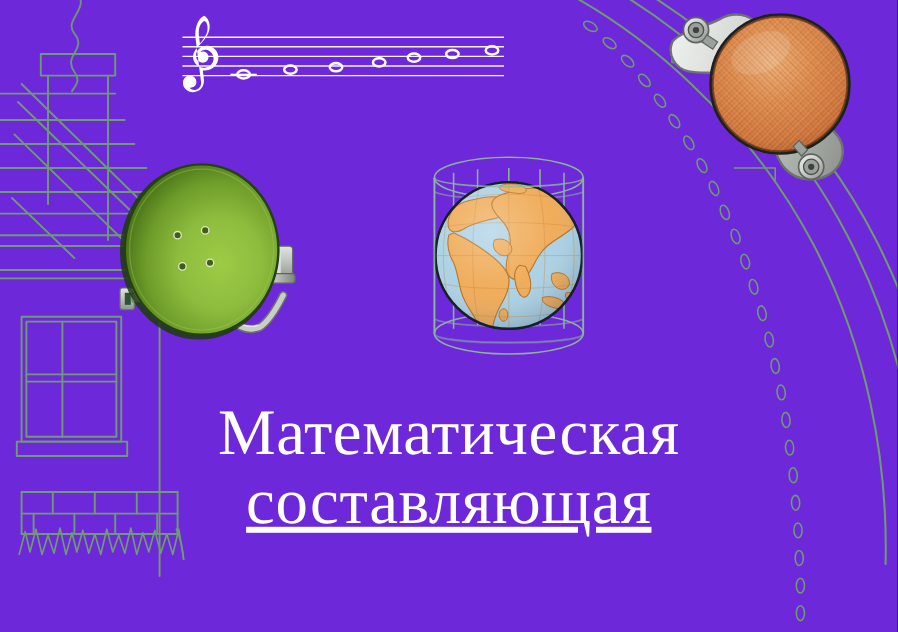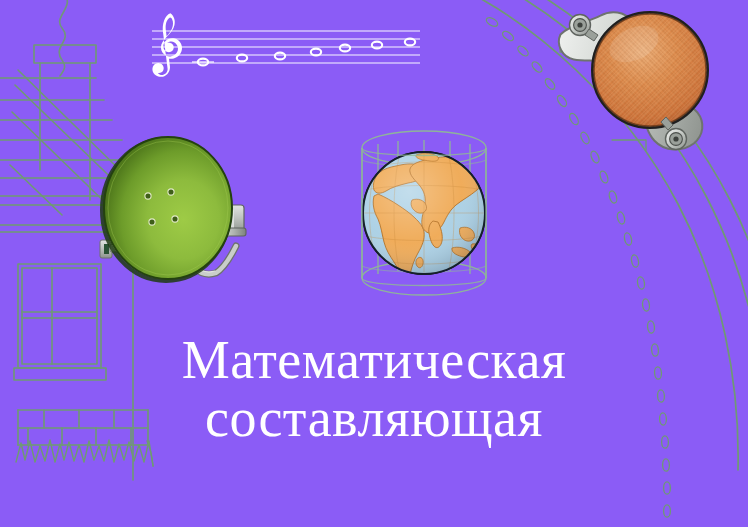--- a/index.html
+++ b/index.html
@@ -29,21 +29,21 @@
     font-weight:400;
     font-size:54px;
     line-height:58px;
     letter-spacing:0.5px;
     white-space:nowrap;
   }
 </style>
 </head>
 <body>
 
-<div id="stage" style="background: #8b5cf6;">
+<div id="stage" style="background: #6d28d9;">
 
   <div class="layer">
     <svg class="svgfull" viewBox="0 0 748 527" xmlns="http://www.w3.org/2000/svg">
       <defs>
         <clipPath id="clipStage">
             <rect x="0" y="0" width="748" height="527"></rect>
           </clipPath>
       </defs>
       <g clip-path="url(#clipStage)" fill="none" stroke="#6f9a72" stroke-width="1.6" stroke-linecap="round" stroke-linejoin="round">
 
@@ -466,16 +466,16 @@
         <circle cx="676" cy="139" r="10.5" fill="url(#bracketGrad)" stroke="#5f645f" stroke-width="1.4"></circle>
         <circle cx="676" cy="139" r="6.4" fill="#9aa09a" stroke="#4d514d" stroke-width="1.1"></circle>
         <circle cx="676" cy="139" r="2.6" fill="#3e423e"></circle>
         <path d="M668 130 L661 122 L666 117 L673 125 Z" fill="#9aa09a" stroke="#5f645f" stroke-width="1"></path>
       </g>
     </svg>
   </div>
 
   <div id="title-block">
     <span class="title-line" style="color: rgb(255, 255, 255);">Математическая</span>
-    <span class="title-line" style="color: rgb(255, 255, 255);">составляющая</span>
+    <span class="title-line" style="color: rgb(255, 255, 255); text-decoration: underline;">составляющая</span>
   </div>
 
 </div>
 
 </body></html>

